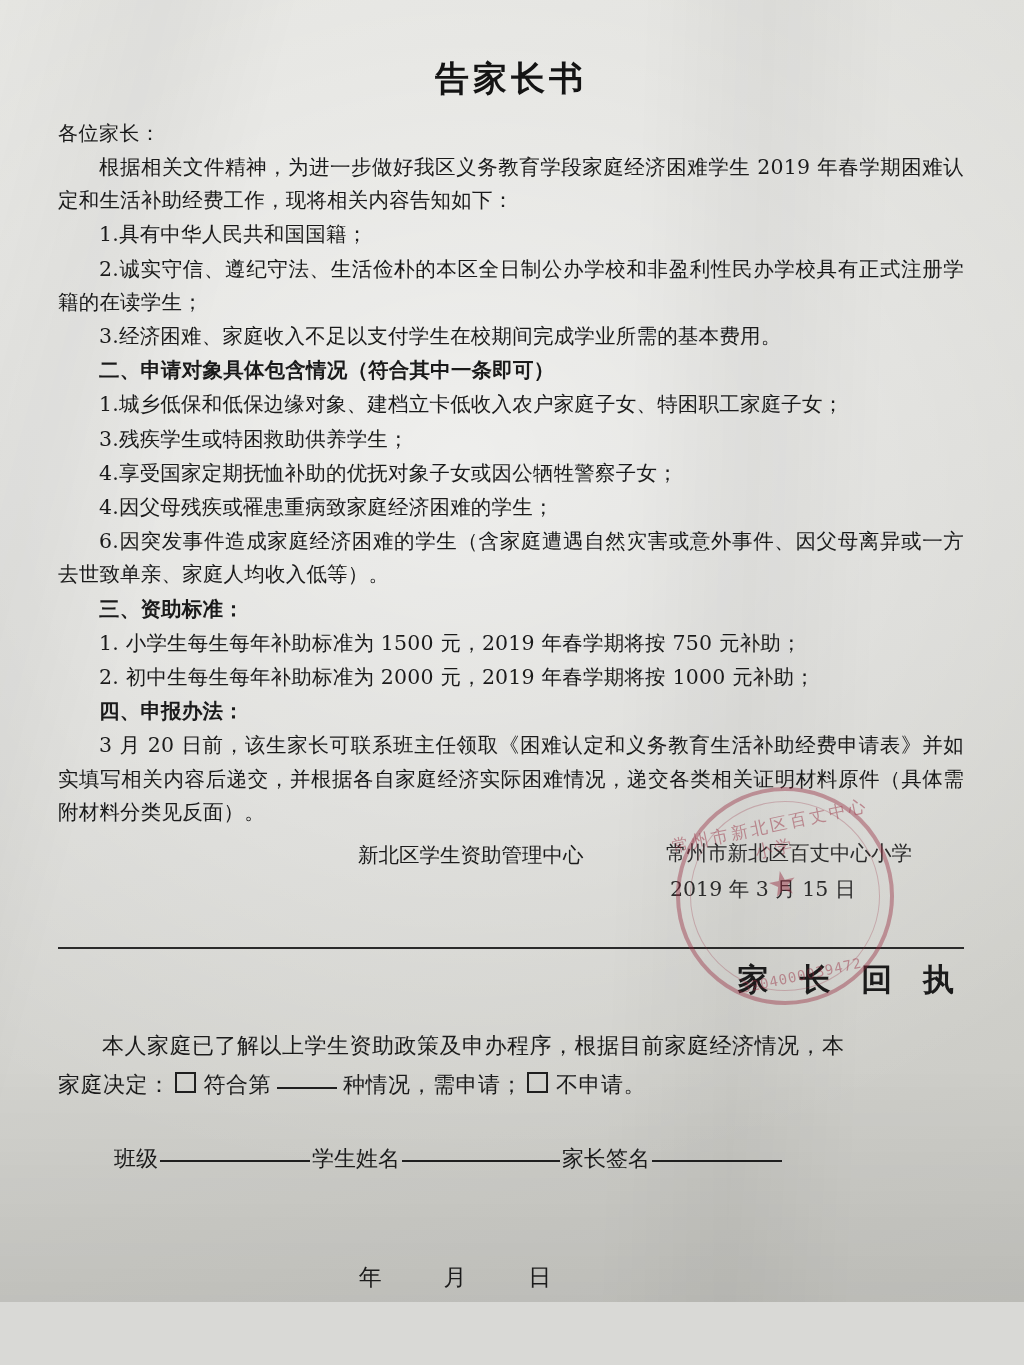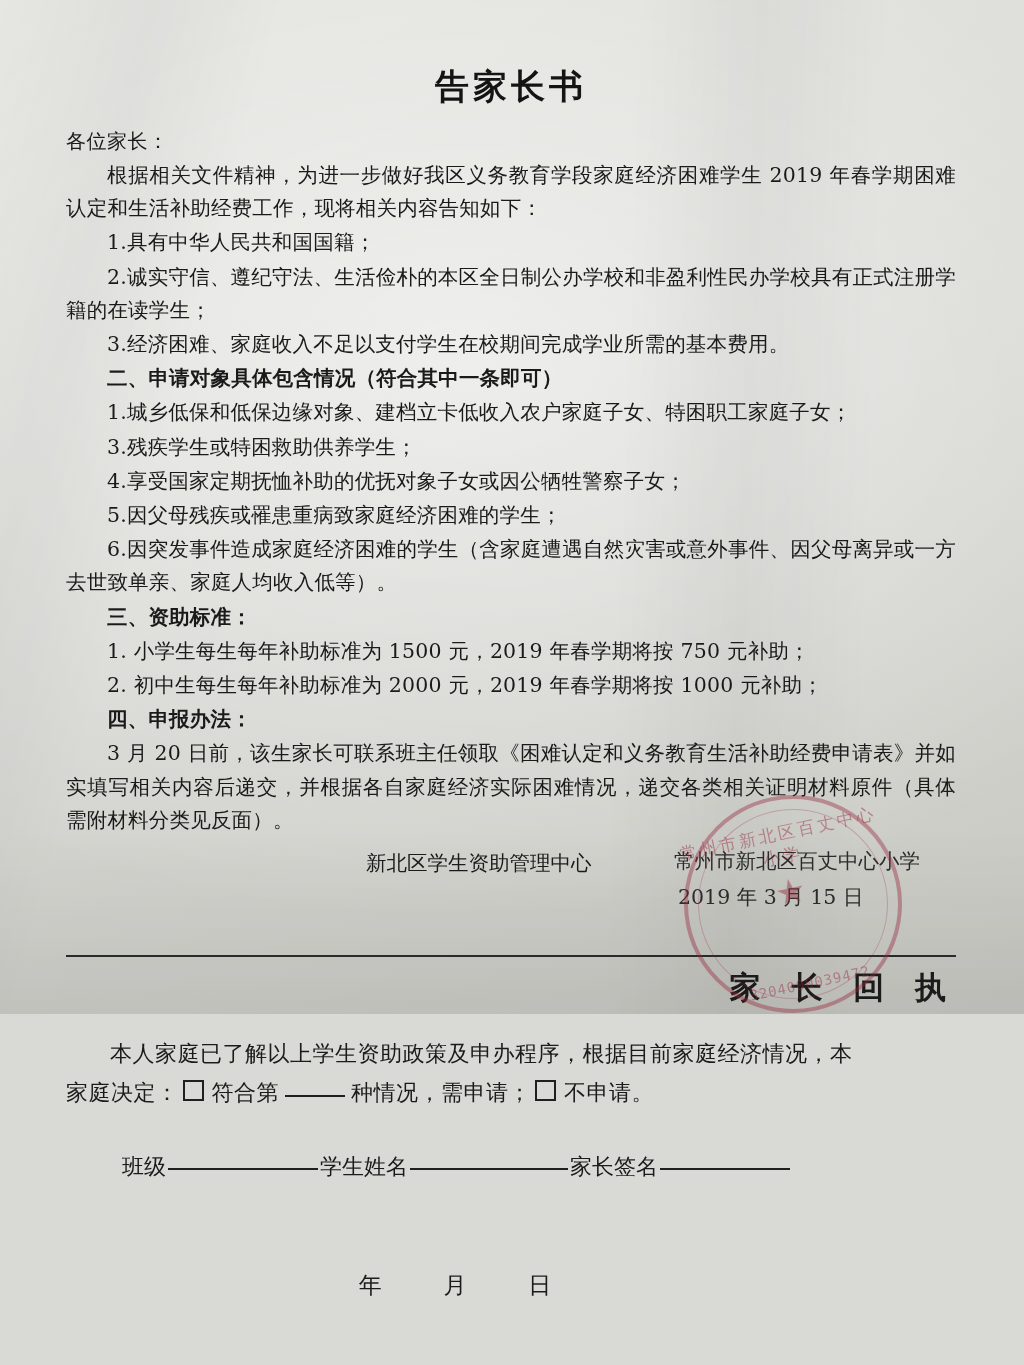--- a/index.html
+++ b/index.html
@@ -11,26 +11,26 @@
     width: 1024px;
     height: 1365px;
     background: #d9d9d6;
     font-family: "DejaVu Sans", "Liberation Sans", sans-serif;
     overflow: hidden;
   }
   
   #paper {
     position: relative;
     width: 1024px;
-    height: 1014px;
+    height: 1302px;
     background:
       radial-gradient(ellipse 120% 80% at 45% 35%, rgba(255,255,255,0.55) 0%, rgba(255,255,255,0.0) 70%),
       linear-gradient(160deg, #e3e3df 0%, #dcdcd8 30%, #d5d5d1 55%, #cfcfca 78%, #c9c9c4 100%);
     box-sizing: border-box;
-    padding: 8px;
+    padding: 0;
   }
   #paper::after {
     
     content: "";
     position: absolute;
     inset: 0;
     pointer-events: none;
     background:
       linear-gradient(105deg, rgba(0,0,0,0.00) 0%, rgba(0,0,0,0.035) 12%, rgba(0,0,0,0.0) 22%),
       linear-gradient(92deg, rgba(0,0,0,0.0) 60%, rgba(0,0,0,0.04) 72%, rgba(0,0,0,0.0) 84%),
@@ -238,21 +238,21 @@
     <p class="body-line indent1">根据相关文件精神，为进一步做好我区义务教育学段家庭经济困难学生 2019 年春学期困难认定和生活补助经费工作，现将相关内容告知如下：</p>
 
     <p class="body-line indent1">1.具有中华人民共和国国籍；</p>
     <p class="body-line indent1">2.诚实守信、遵纪守法、生活俭朴的本区全日制公办学校和非盈利性民办学校具有正式注册学籍的在读学生；</p>
     <p class="body-line indent1">3.经济困难、家庭收入不足以支付学生在校期间完成学业所需的基本费用。</p>
 
     <p class="body-line indent1 heading-line">二、申请对象具体包含情况（符合其中一条即可）</p>
     <p class="body-line indent1">1.城乡低保和低保边缘对象、建档立卡低收入农户家庭子女、特困职工家庭子女；</p>
     <p class="body-line indent1">3.残疾学生或特困救助供养学生；</p>
     <p class="body-line indent1">4.享受国家定期抚恤补助的优抚对象子女或因公牺牲警察子女；</p>
-    <p class="body-line indent1">5.因父母残疾或罹患重病致家庭经济困难的学生；</p>
+    <p class="body-line indent1">4.因父母残疾或罹患重病致家庭经济困难的学生；</p>
     <p class="body-line indent1">6.因突发事件造成家庭经济困难的学生（含家庭遭遇自然灾害或意外事件、因父母离异或一方去世致单亲、家庭人均收入低等）。</p>
 
     <p class="body-line indent1 heading-line">三、资助标准：</p>
     <p class="body-line indent1">1. 小学生每生每年补助标准为 1500 元，2019 年春学期将按 750 元补助；</p>
     <p class="body-line indent1">2. 初中生每生每年补助标准为 2000 元，2019 年春学期将按 1000 元补助；</p>
 
     <p class="body-line indent1 heading-line">四、申报办法：</p>
     <p class="body-line indent1">3 月 20 日前，该生家长可联系班主任领取《困难认定和义务教育生活补助经费申请表》并如实填写相关内容后递交，并根据各自家庭经济实际困难情况，递交各类相关证明材料原件（具体需附材料分类见反面）。</p>
 
     <div class="signature-block">

